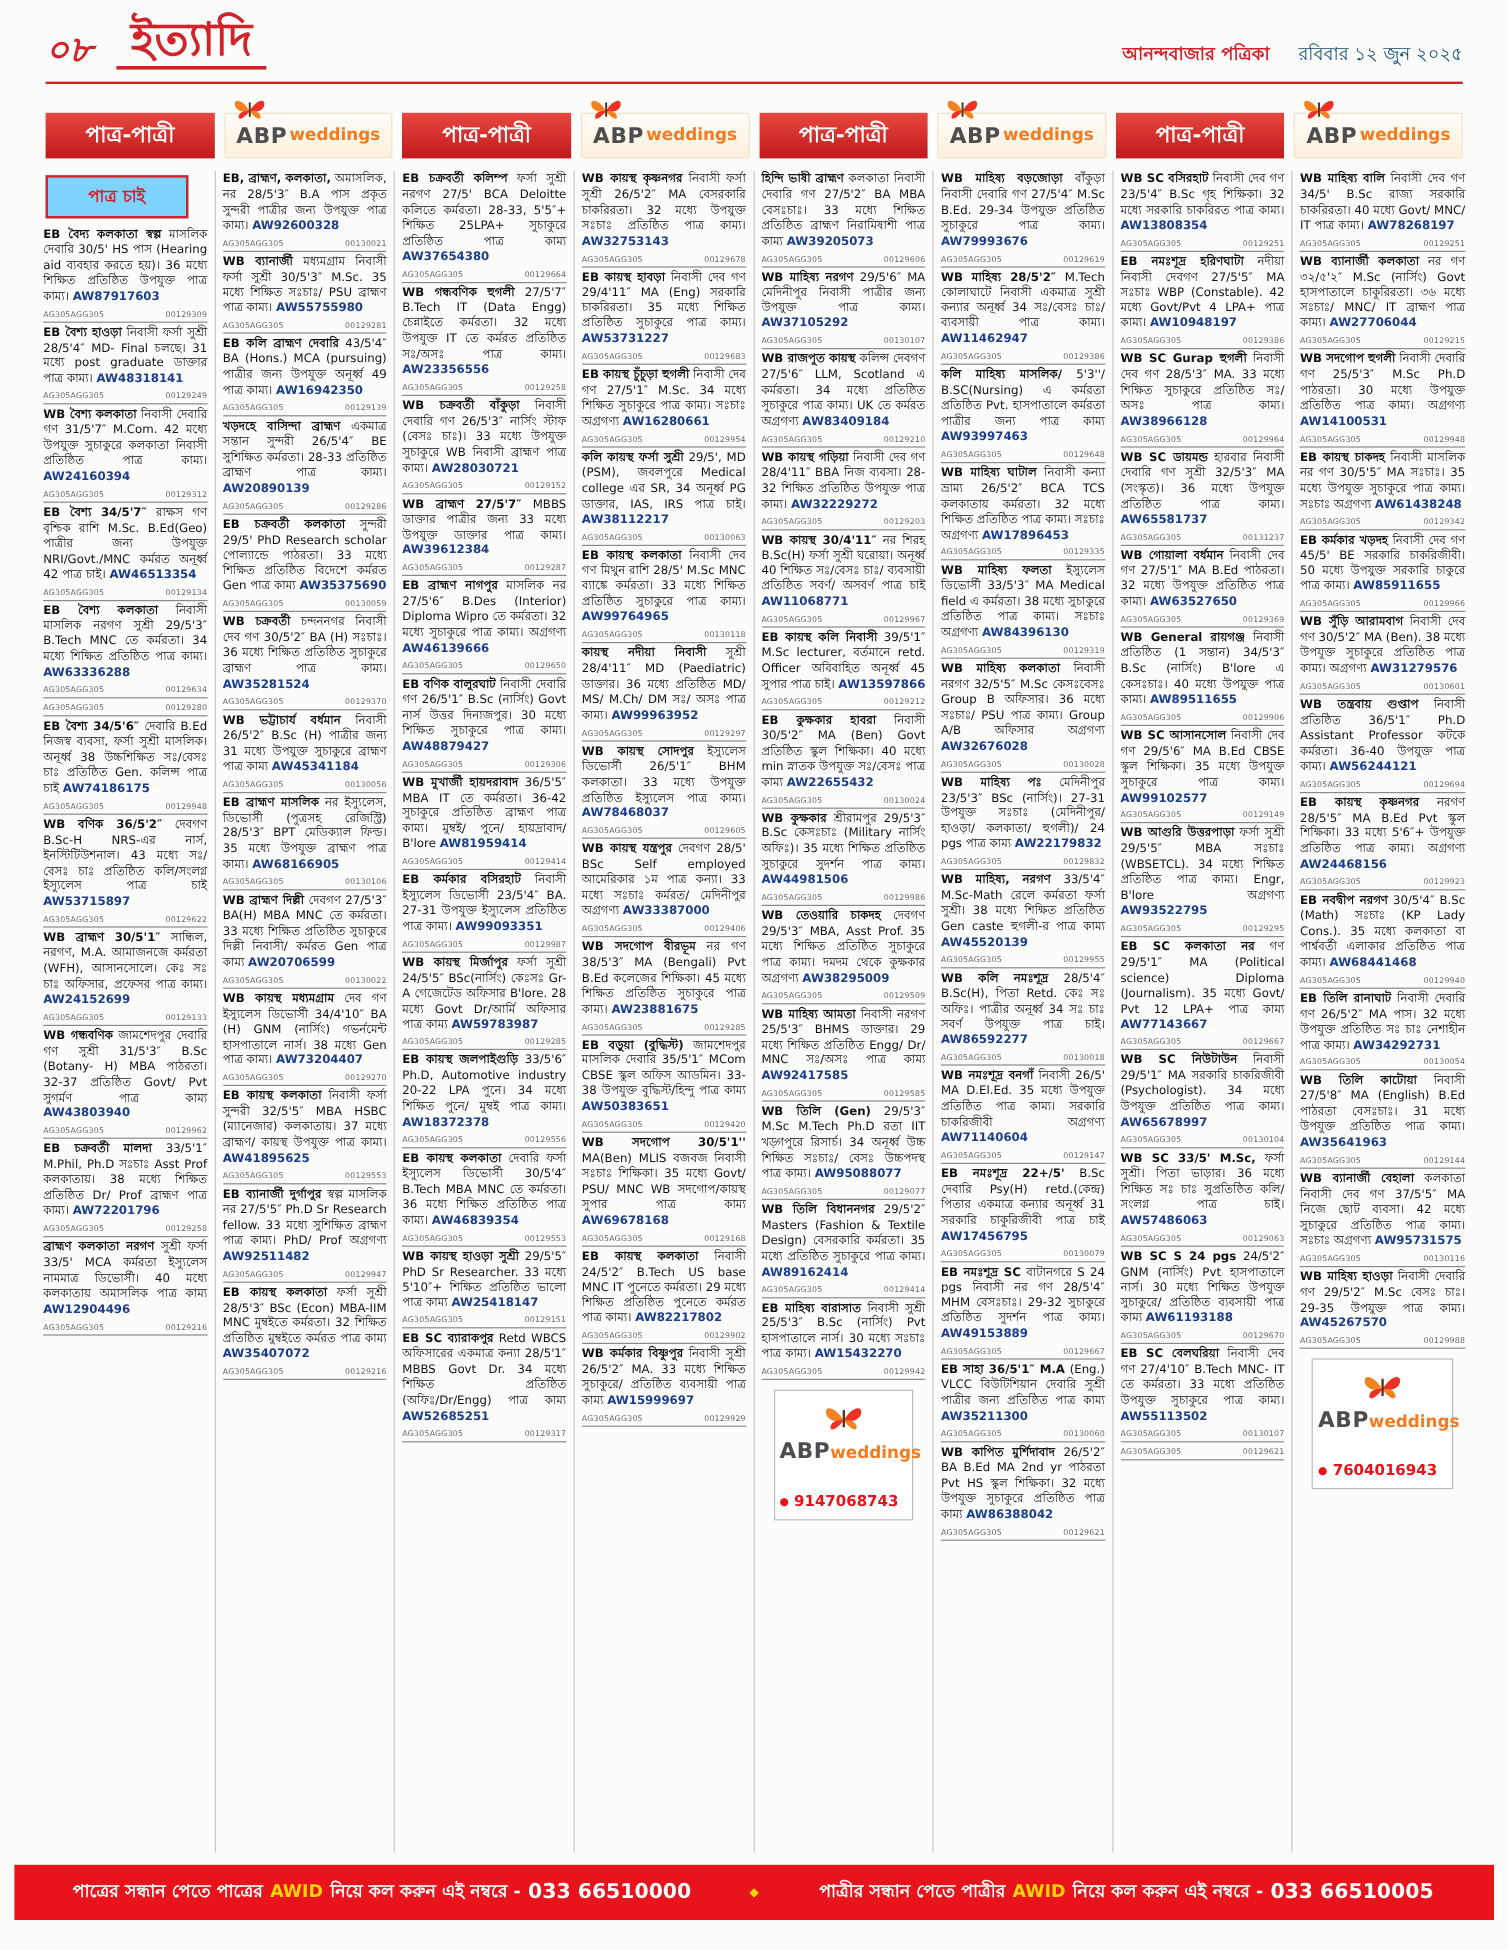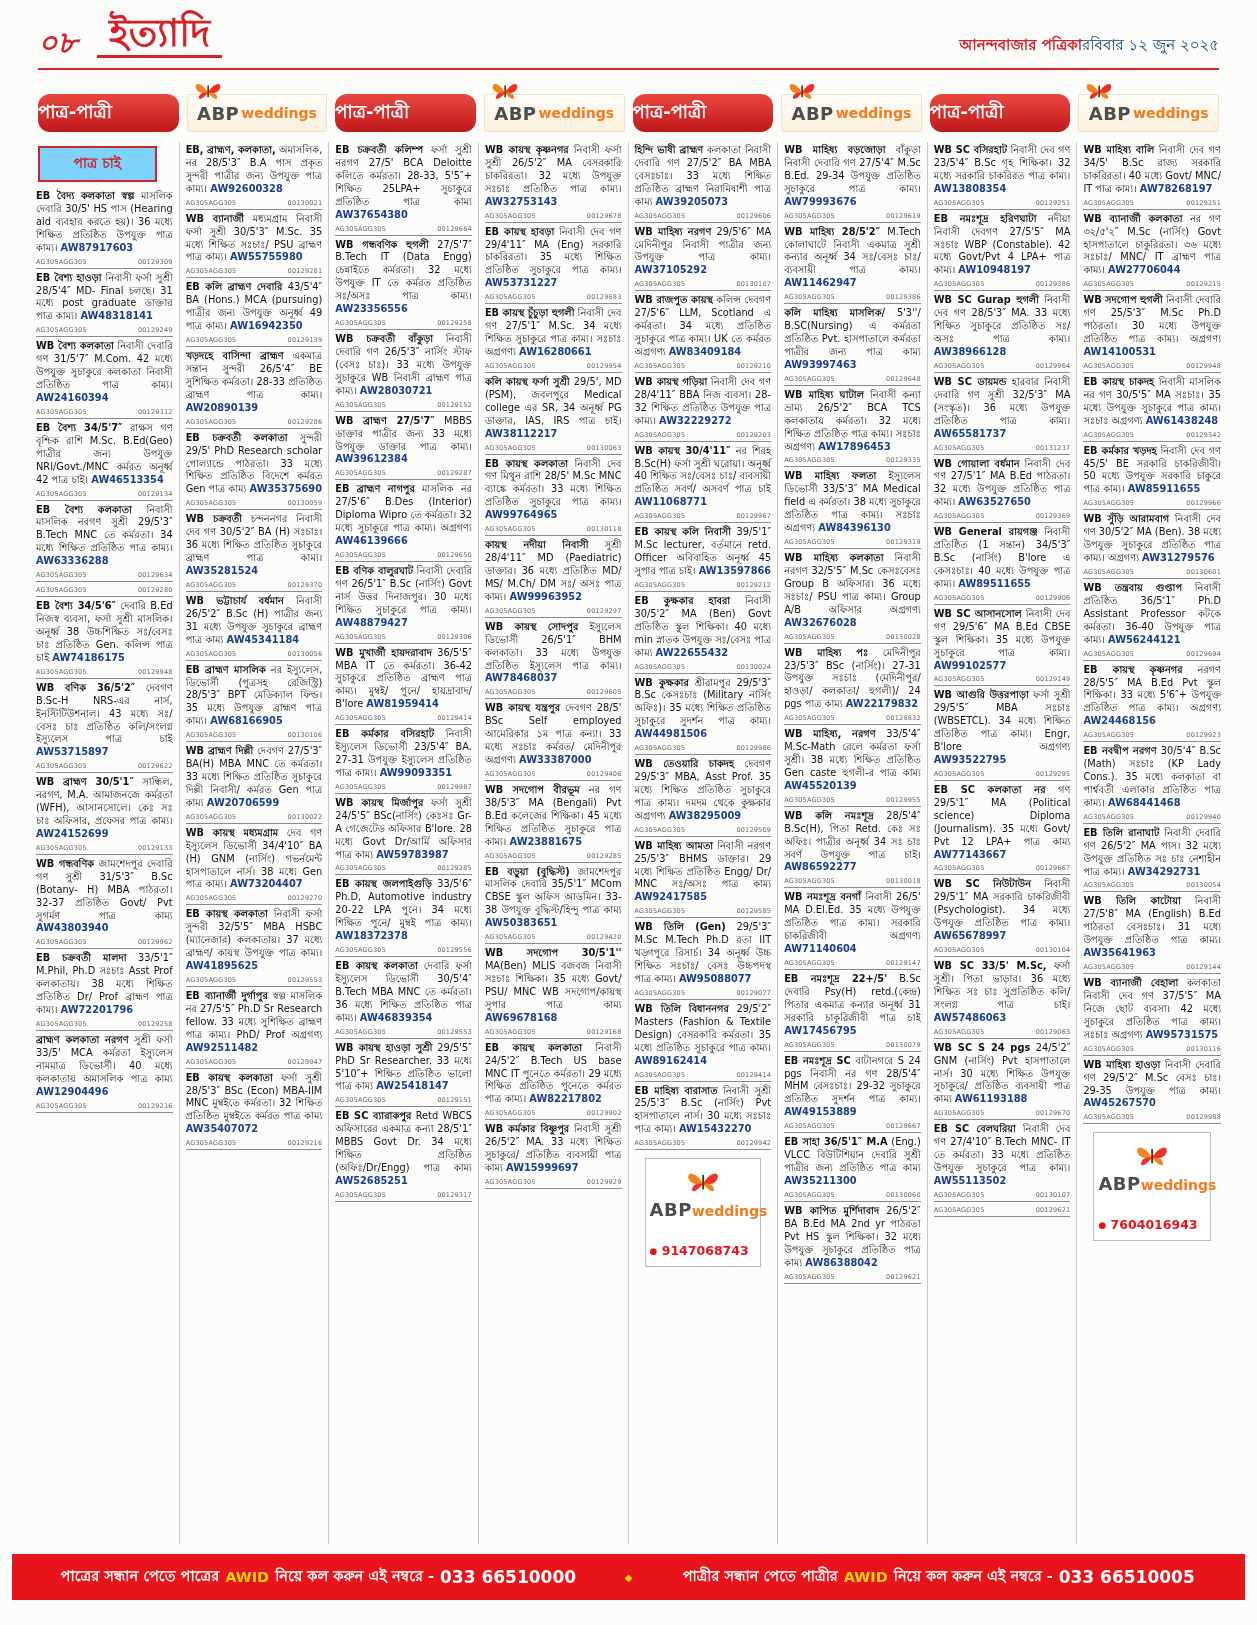--- a/index.html
+++ b/index.html
@@ -2,26 +2,26 @@
 <html><head>
 <meta charset="utf-8">
 <style>
   *{box-sizing:border-box;margin:0;padding:0}
   html,body{width:1257px;height:1625px;overflow:hidden;background:#fcfcfa}
   body{font-family:"DejaVu Sans","Liberation Sans",sans-serif;color:#111}
 
   .topbar{display:flex;align-items:flex-end;gap:20px;margin:14px 38px 0;padding-bottom:10px;border-bottom:2.5px solid #d2232a}
   .page-number{color:#d2232a;font-size:30px;font-weight:bold;font-style:italic;line-height:1}
   .section-title{color:#d2232a;font-size:38px;font-weight:bold;line-height:1;padding:0 12px 3px;border-bottom:3px solid #d2232a}
-  .topbar-right{margin-left:auto;display:flex;gap:0;align-items:flex-start;font-size:15px}
+  .topbar-right{margin-left:auto;display:flex;gap:24px;align-items:flex-start;font-size:15px}
   .masthead{color:#d2232a;font-weight:bold}
   .issue-date{color:#0c4a6e;font-weight:normal}
 
   .band{display:grid;grid-template-columns:repeat(8,1fr);gap:8px;margin:24px 38px 10px;height:38px}
-  .band-label{background:linear-gradient(#e8483f,#c0181c);color:#fff;display:flex;align-items:center;font-size:18px;font-weight:bold;border-radius:12px}
+  .band-label{background:linear-gradient(#e8483f,#c0181c);color:#fff;display:flex;align-items:center;justify-content:center;font-size:18px;font-weight:bold;border-radius:0}
   .band-logo{position:relative;background:linear-gradient(#fffdf8,#fbf0dc);display:flex;align-items:center;justify-content:center;gap:2px;border-radius:2px;border:1px solid #f1e2c8}
   .band-logo .bfly{position:absolute;left:5px;top:-15px;width:30px;height:24px}
   .abp{color:#4d4d4f;font-weight:bold;font-size:18px;letter-spacing:.5px}
   .wed{color:#f47b20;font-size:14px;font-weight:bold}
 
   .columns{display:grid;grid-template-columns:repeat(8,1fr);margin:0 30px;height:1402px;overflow:hidden}
   .column{border-right:1px solid #c8c8c8;padding:2px 6px 0;overflow:hidden}
   .column:last-child{border-right:none}
 
   .want-box{border:2px solid #d2232a;color:#d2232a;font-weight:bold;text-align:center;font-size:14px;padding:4px 2px;margin:2px 16px 8px 2px;background:#7dd3fc}

